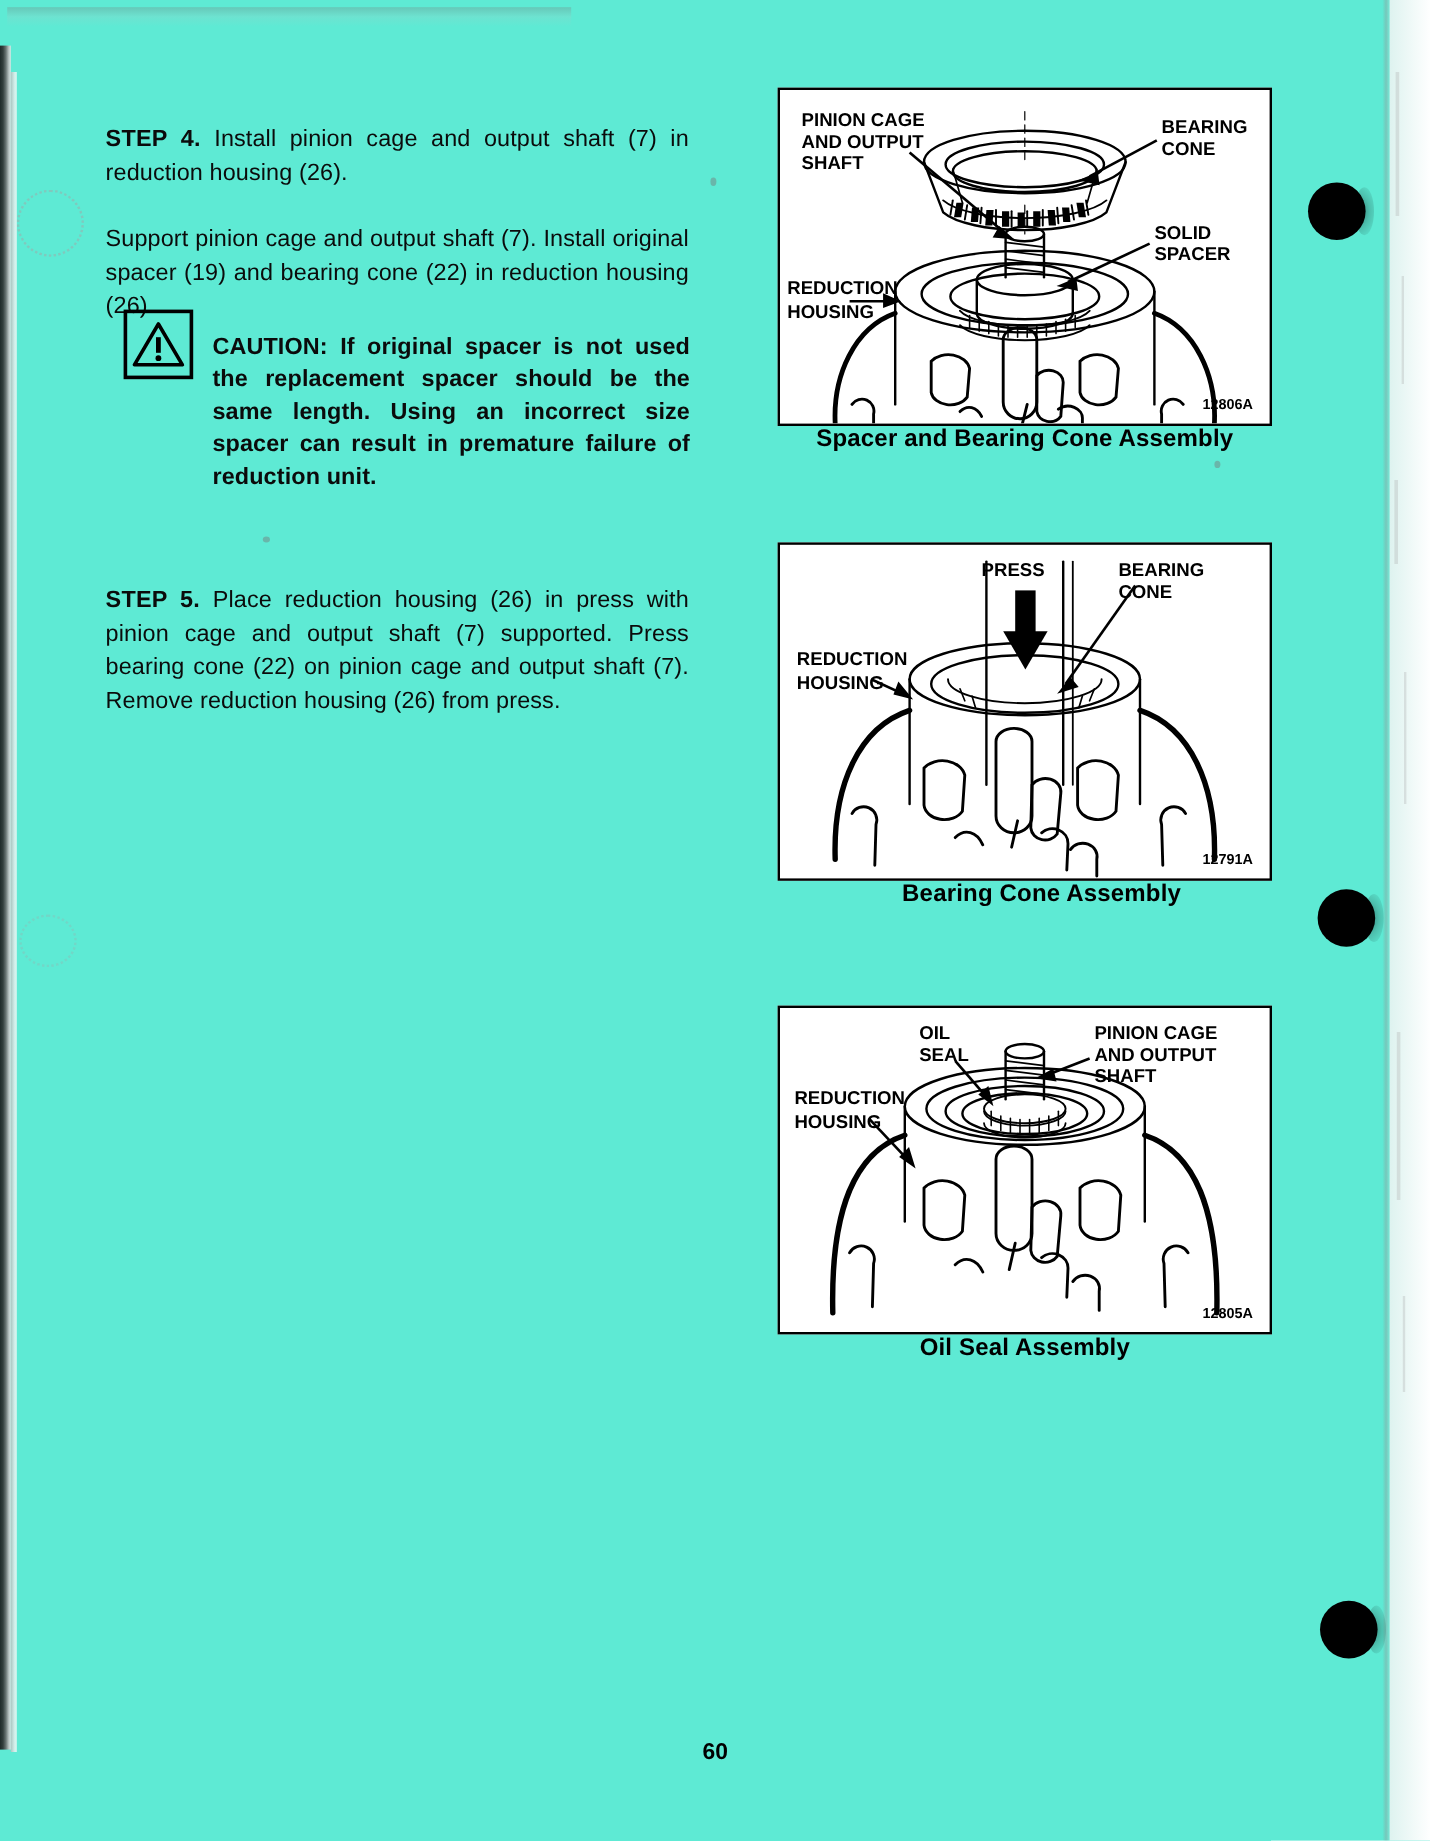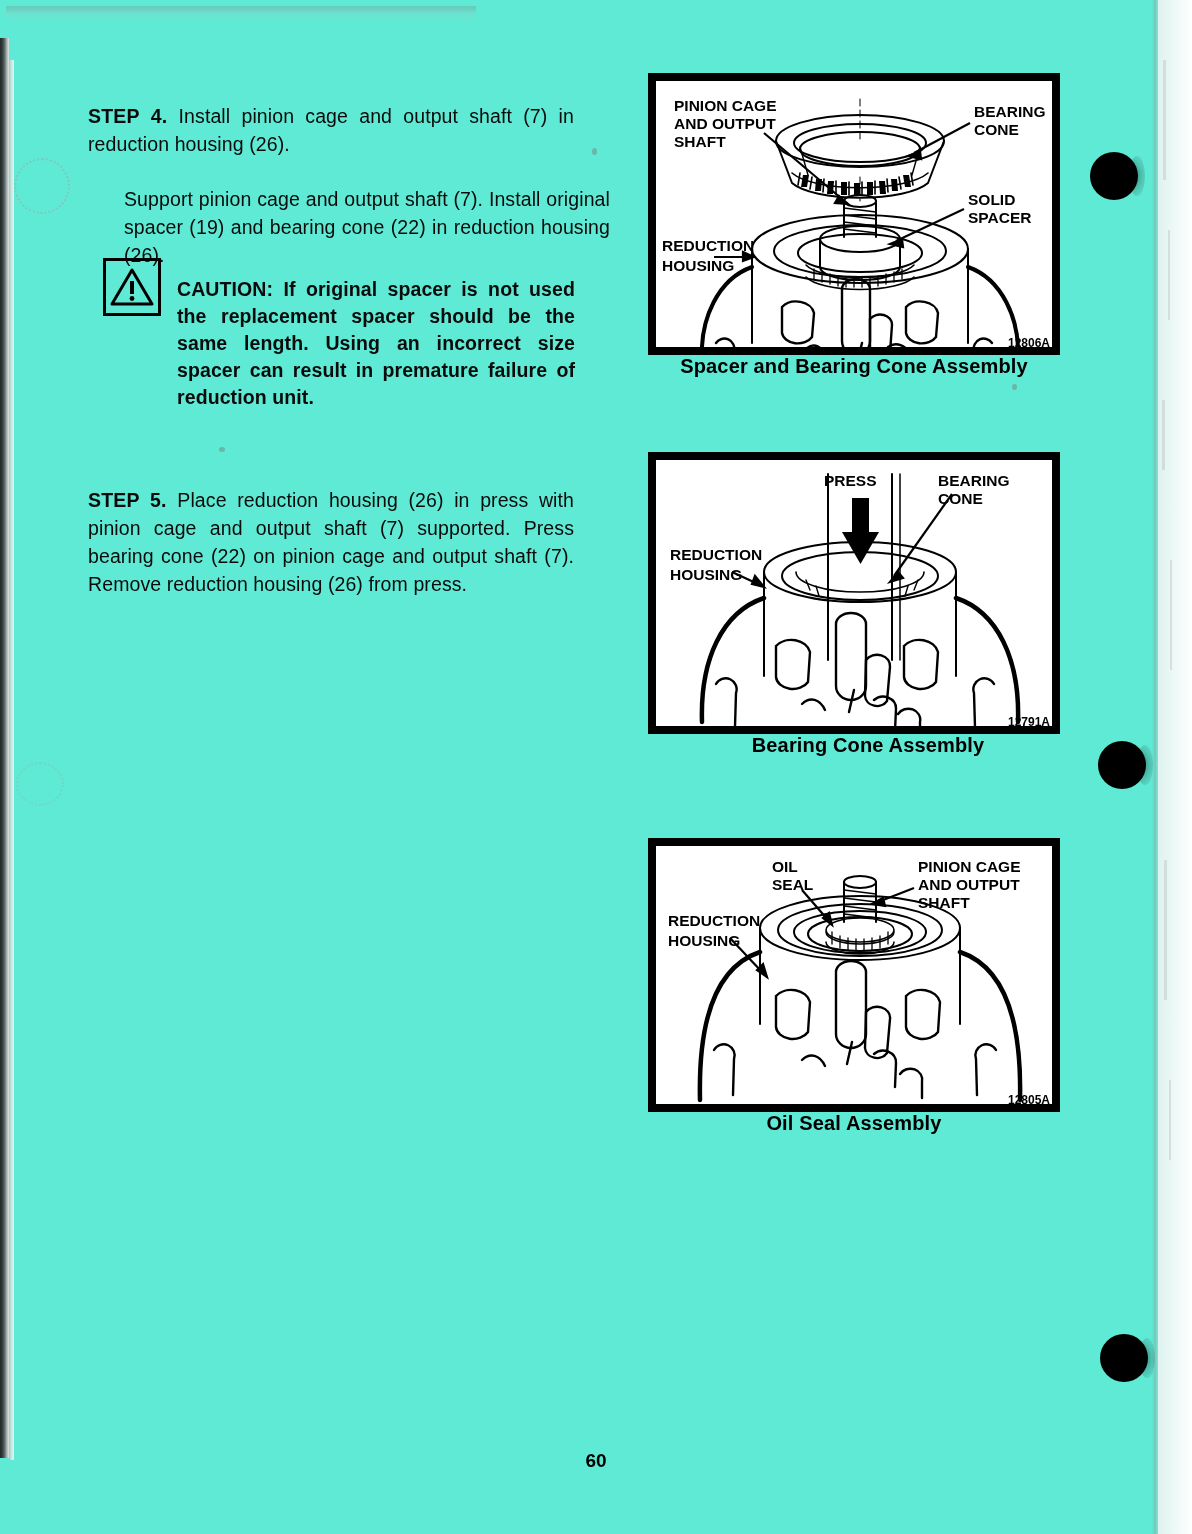--- a/index.html
+++ b/index.html
@@ -131,21 +131,21 @@
     text-align: justify;
     color: #0b0b0b;
     flex: 1 1 auto;
   }
 
   
   .figure {
     position: absolute;
   }
   .fig-box {
-    border: 8px solid #000000;
+    border: 2px solid #000000;
     background: #fff;
     position: relative;
     box-sizing: border-box;
     overflow: hidden;
   }
   .fig-svg { display: block; }
   .fig-caption {
     text-align: center;
     font-size: 20px;
     font-weight: bold;
@@ -191,21 +191,21 @@
   <div class="speck" style="left:592px; top:148px; width:5px; height:7px;"></div>
   <div class="speck" style="left:219px; top:447px; width:6px; height:5px;"></div>
   <div class="speck" style="left:1012px; top:384px; width:5px; height:6px;"></div>
 
   <div class="text-col" style="top:82px;">
     <p class="para">
       <span class="step">STEP 4.</span><span> Install pinion cage and output shaft (7) in reduction housing (26).</span>
     </p>
   </div>
 
-  <div class="text-col" style="top:165px;margin-left:36px;">
+  <div class="text-col" style="top:165px;">
     <p class="para">Support pinion cage and output shaft (7). Install original spacer (19) and bearing cone (22) in reduction housing (26).</p>
   </div>
 
   <div class="caution-block" style="top:256px;">
     <div class="caution-icon">
       <svg width="44" height="40" viewBox="0 0 44 40" aria-hidden="true">
         <path d="M22 3 L42 37 L2 37 Z" fill="none" stroke="#000" stroke-width="3" stroke-linejoin="round"></path>
         <rect x="20" y="14" width="4" height="13" fill="#000"></rect>
         <circle cx="22" cy="31.5" r="2.4" fill="#000"></circle>
       </svg>

